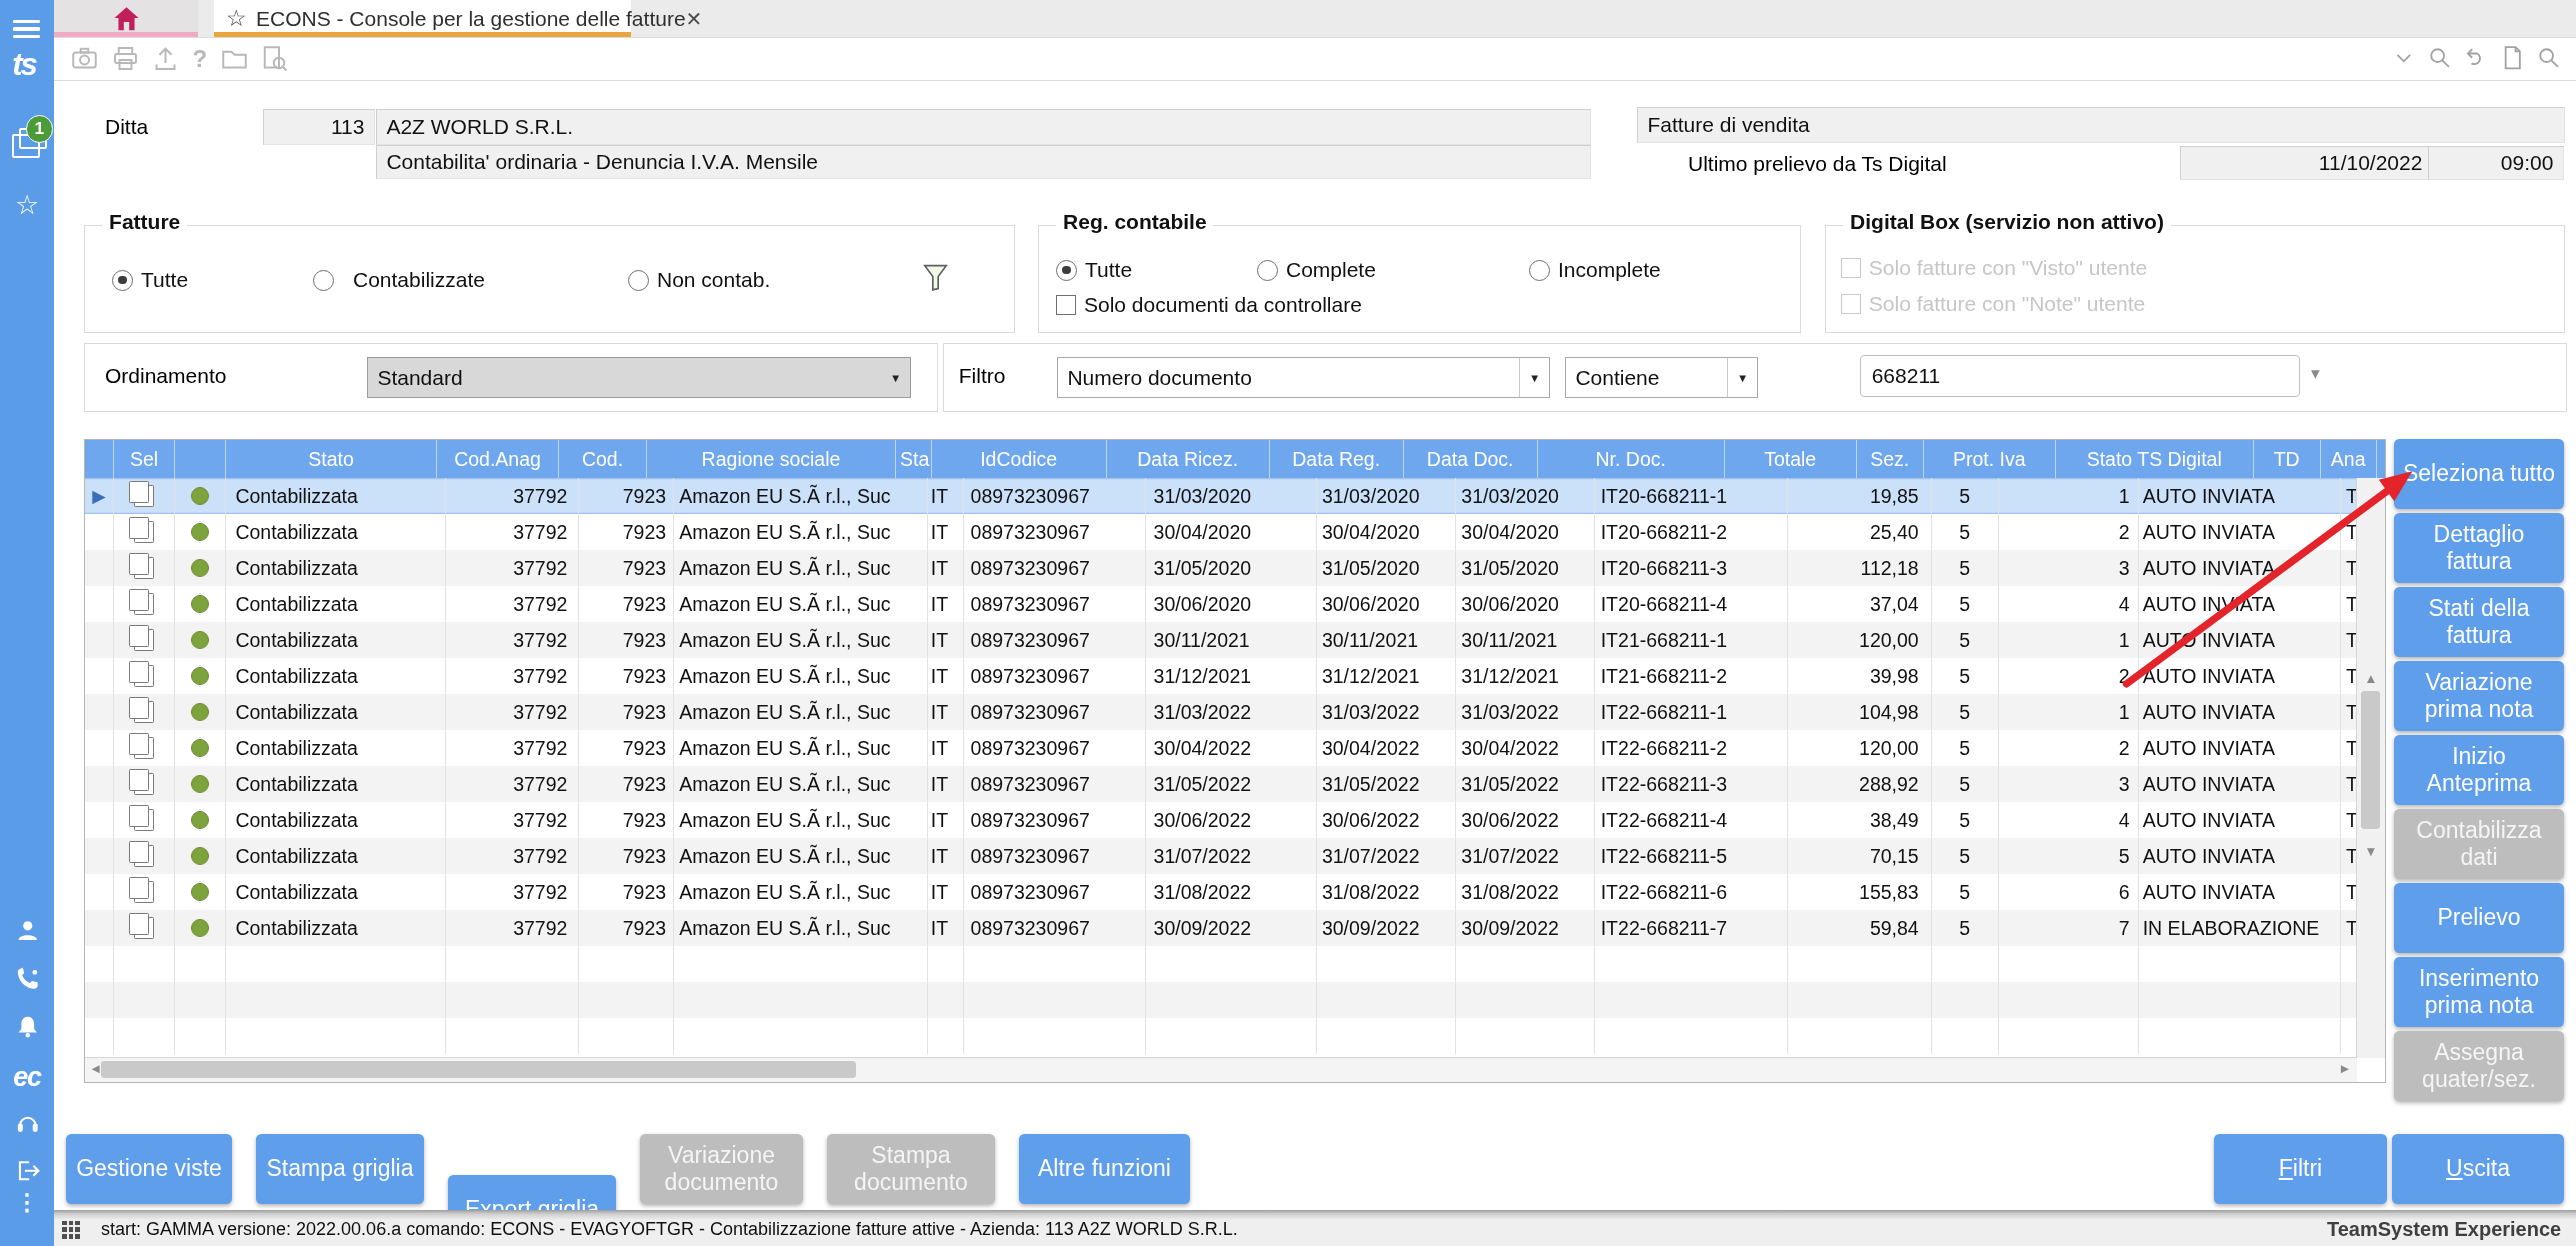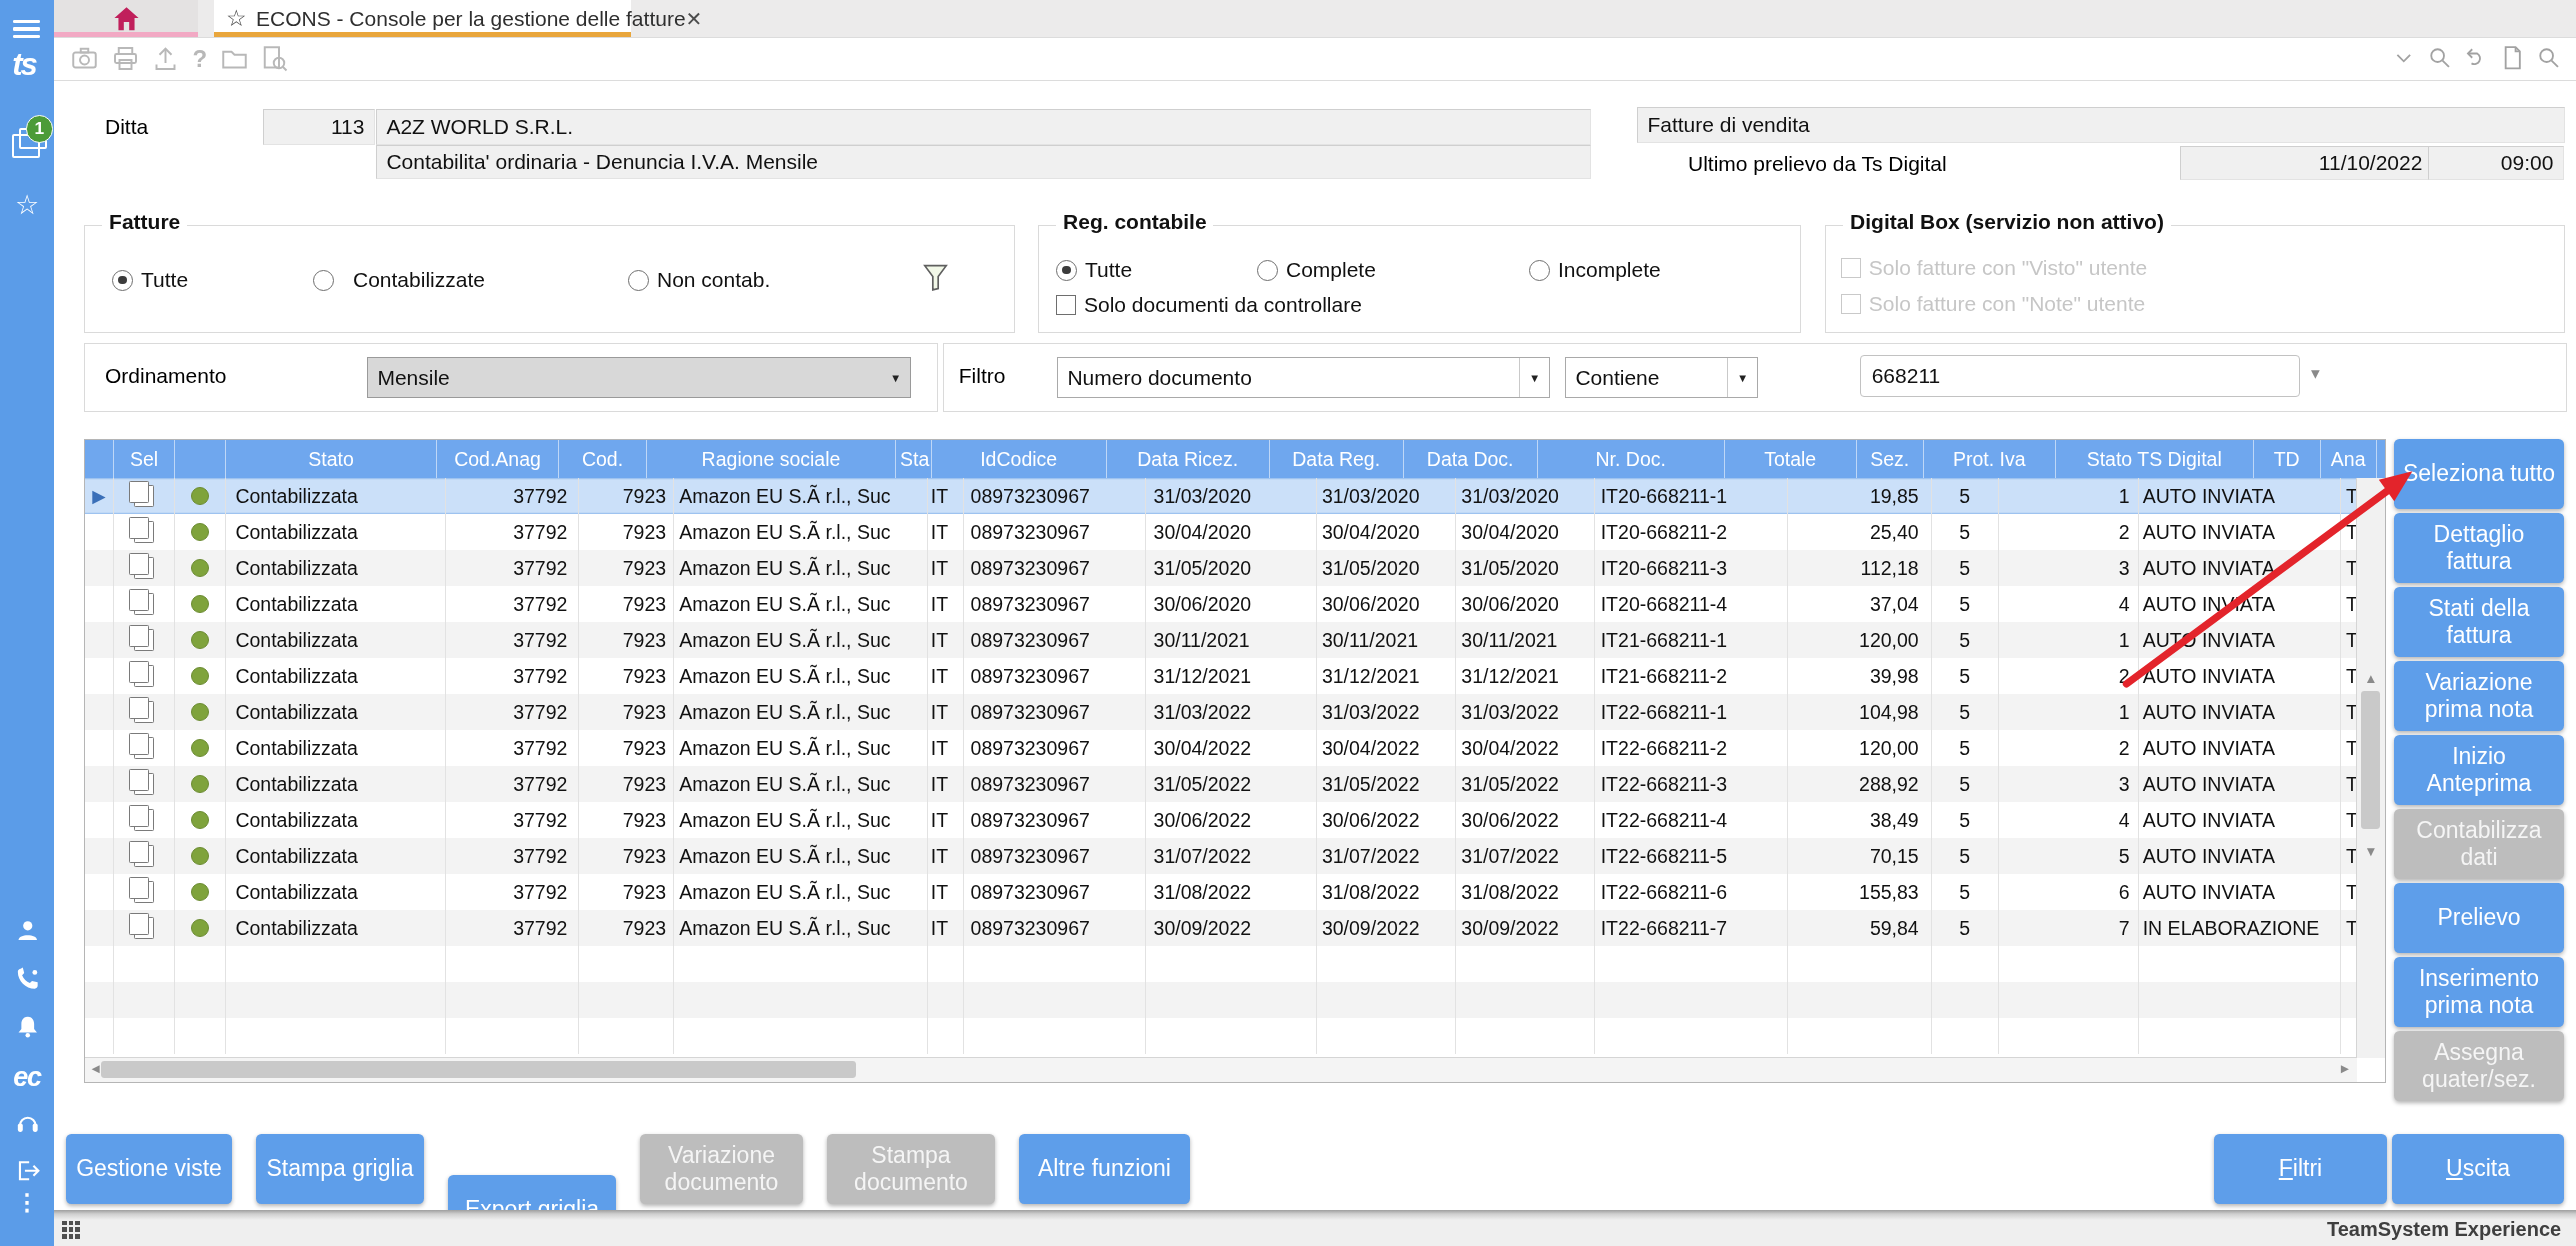--- a/index.html
+++ b/index.html
@@ -297,21 +297,21 @@
   </div>
   <div class="opt dis" style="left:14.8px;top:66px;">
     <span class="ckbox"></span>
     <span>Solo fatture con "Note" utente</span>
   </div>
 </div>
 
 <div class="gbox" style="left:84px;top:343px;width:852px;height:67px;">
   <div class="lbl" style="left:20px;top:20px;">Ordinamento</div>
   <div class="select gray" style="left:282px;top:13.4px;width:533px;">
-    <span>Mensile</span>
+    <span>Standard</span>
     <span class="arr">▼</span>
   </div>
 </div>
 
 <div class="gbox" style="left:943px;top:343px;width:1622px;height:67px;">
   <div class="lbl" style="left:14.8px;top:20px;">Filtro</div>
   <div class="select" style="left:113px;top:13.4px;width:482px;">
     <span>Numero documento</span>
     <span class="arr">▼</span>
   </div>
@@ -768,15 +768,16 @@
     <i></i>
       <i></i>
       <i></i>
       <i></i>
       <i></i>
       <i></i>
       <i></i>
       <i></i>
       <i></i>
   </div>
+  <div class="status-text">start: GAMMA versione: 2022.00.06.a comando: ECONS - EVAGYOFTGR - Contabilizzazione fatture attive - Azienda: 113 A2Z WORLD S.R.L.</div>
   <div class="brand">TeamSystem Experience</div>
 </div>
 
 
 </body></html>

